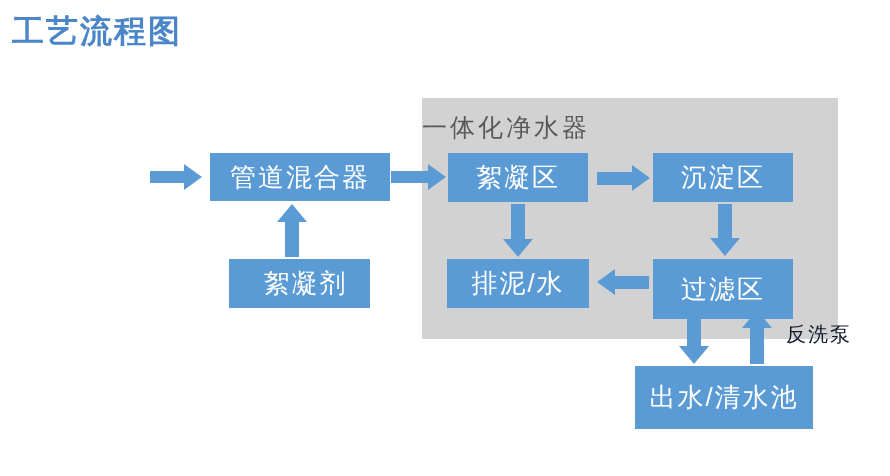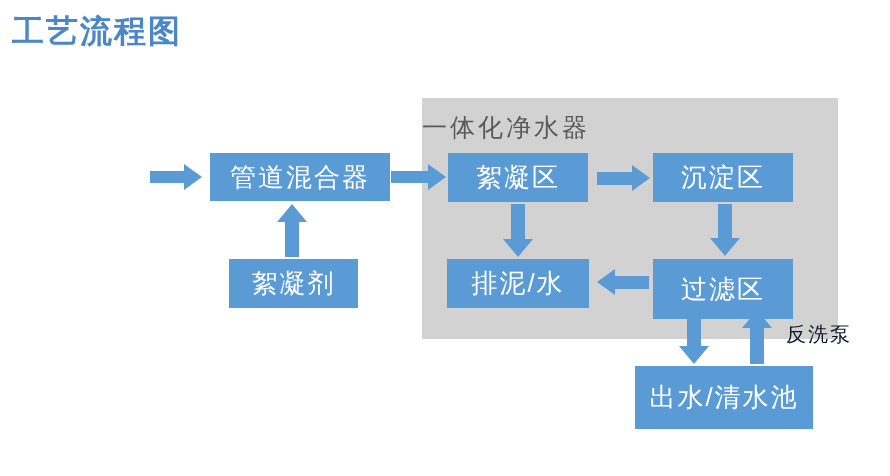--- a/index.html
+++ b/index.html
@@ -48,21 +48,21 @@
     color: #ffffff;
     display: flex;
     align-items: center;
     justify-content: center;
     font-size: 26px;
     letter-spacing: 2px;
     white-space: nowrap;
   }
   .node-raw-water     { left: 22px;  top: 152px; width: 121px; height: 49px; }
   .node-pipe-mixer    { left: 194px; top: 153px; width: 180px; height: 48px; margin-left: 16px; }
-  .node-flocculant    { left: 229px; top: 259px; width: 129px; height: 49px; }
+  .node-flocculant    { left: 229px; top: 259px; width: 129px; height: 49px; padding-left: 12px; }
   .node-flocculation  { left: 448px; top: 153px; width: 140px; height: 49px; }
   .node-sedimentation { left: 653px; top: 153px; width: 140px; height: 49px; }
   .node-sludge-water  { left: 447px; top: 259px; width: 142px; height: 49px; }
   .node-filtration    { left: 653px; top: 259px; width: 140px; height: 60px; }
   .node-outlet        { left: 635px; top: 366px; width: 178px; height: 63px; }
   .float-label {
     position: absolute;
     left: 786px;
     top: 321px;
     font-size: 20px;

